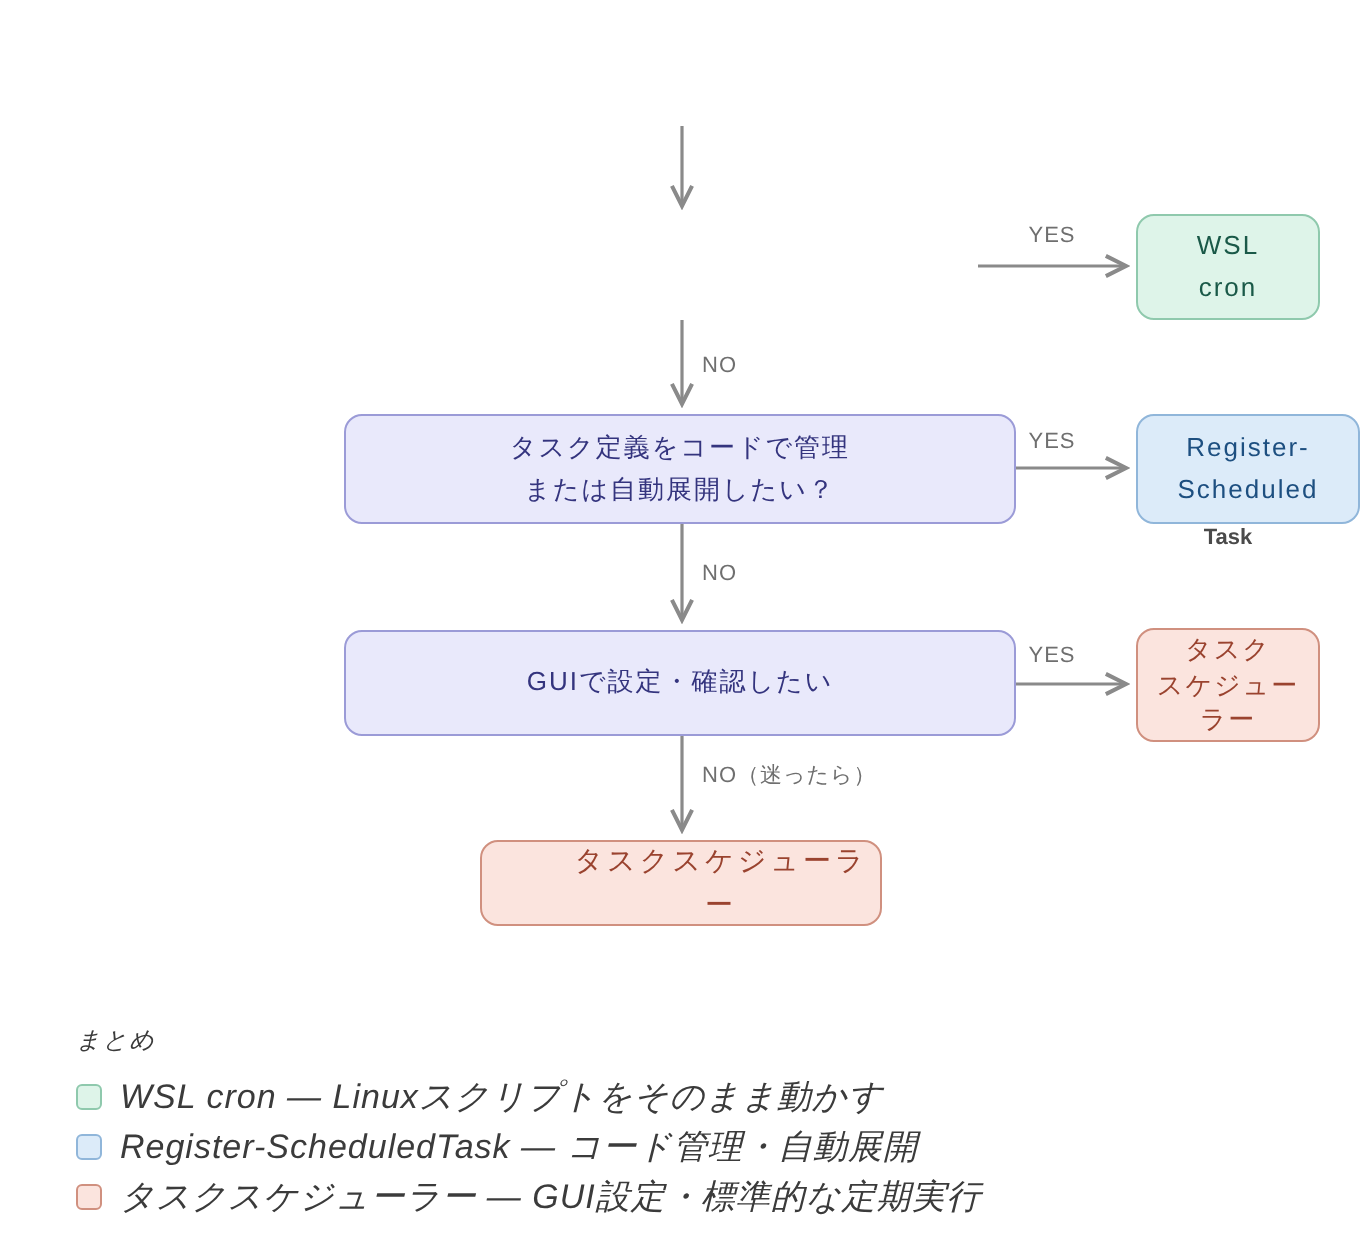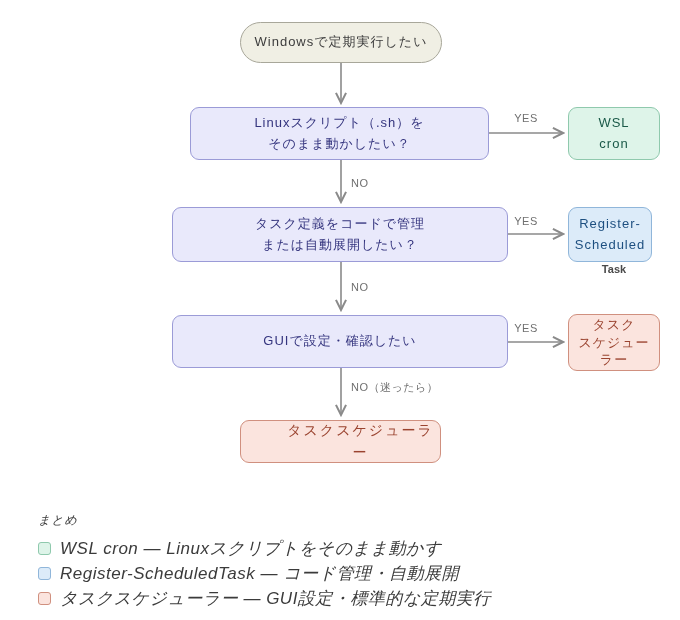--- a/index.html
+++ b/index.html
@@ -39,21 +39,21 @@
   }
   .node-q { background: var(--q-fill); border-color: var(--q-border); color: var(--q-text); }
   .node-q1 { left: 190px; top: 107px; width: 299px; height: 53px; }
   .node-q2 { left: 172px; top: 207px; width: 336px; height: 55px; }
   .node-q3 { left: 172px; top: 315px; width: 336px; height: 53px; }
   .node-wsl {
     left: 568px; top: 107px; width: 92px; height: 53px;
     background: var(--green-fill); border-color: var(--green-border); color: var(--green-text);
   }
   .node-register {
-    left: 568px; top: 207px; width: 84px; height: 55px;
+    left: 568px; top: 207px; width: 112px; height: 55px;
     background: var(--blue-fill); border-color: var(--blue-border); color: var(--blue-text);
   }
   .node-pink { background: var(--pink-fill); border-color: var(--pink-border); color: var(--pink-text); }
   .node-task-side { left: 568px; top: 314px; width: 92px; height: 57px; line-height: 1.35; }
   .node-task-bottom { left: 240px; top: 420px; width: 201px; height: 43px; font-size: 14px; letter-spacing: 2px; padding-left: 40px; }
 
   .edge-label {
     position: absolute; font-size: 11px; color: var(--edge-label);
     letter-spacing: 0.5px; white-space: nowrap;
   }
@@ -93,28 +93,21 @@
     </defs>
     <line x1="341" y1="63" x2="341" y2="103" class="edge-line" marker-end="url(#arrow)"></line>
     <line x1="489" y1="133" x2="563" y2="133" class="edge-line" marker-end="url(#arrow)"></line>
     <line x1="341" y1="160" x2="341" y2="202" class="edge-line" marker-end="url(#arrow)"></line>
     <line x1="508" y1="234" x2="563" y2="234" class="edge-line" marker-end="url(#arrow)"></line>
     <line x1="341" y1="262" x2="341" y2="310" class="edge-line" marker-end="url(#arrow)"></line>
     <line x1="508" y1="342" x2="563" y2="342" class="edge-line" marker-end="url(#arrow)"></line>
     <line x1="341" y1="368" x2="341" y2="415" class="edge-line" marker-end="url(#arrow)"></line>
   </svg>
 
-  <div class="node node-start">
-    <div>Windowsで定期実行したい</div>
-  </div>
 
-  <div class="node node-q node-q1">
-    <div>Linuxスクリプト（.sh）を</div>
-    <div>そのまま動かしたい？</div>
-  </div>
 
   <div class="node node-wsl">
     <div>WSL</div>
     <div>cron</div>
   </div>
 
   <div class="node node-q node-q2">
     <div>タスク定義をコードで管理</div>
     <div>または自動展開したい？</div>
   </div>

